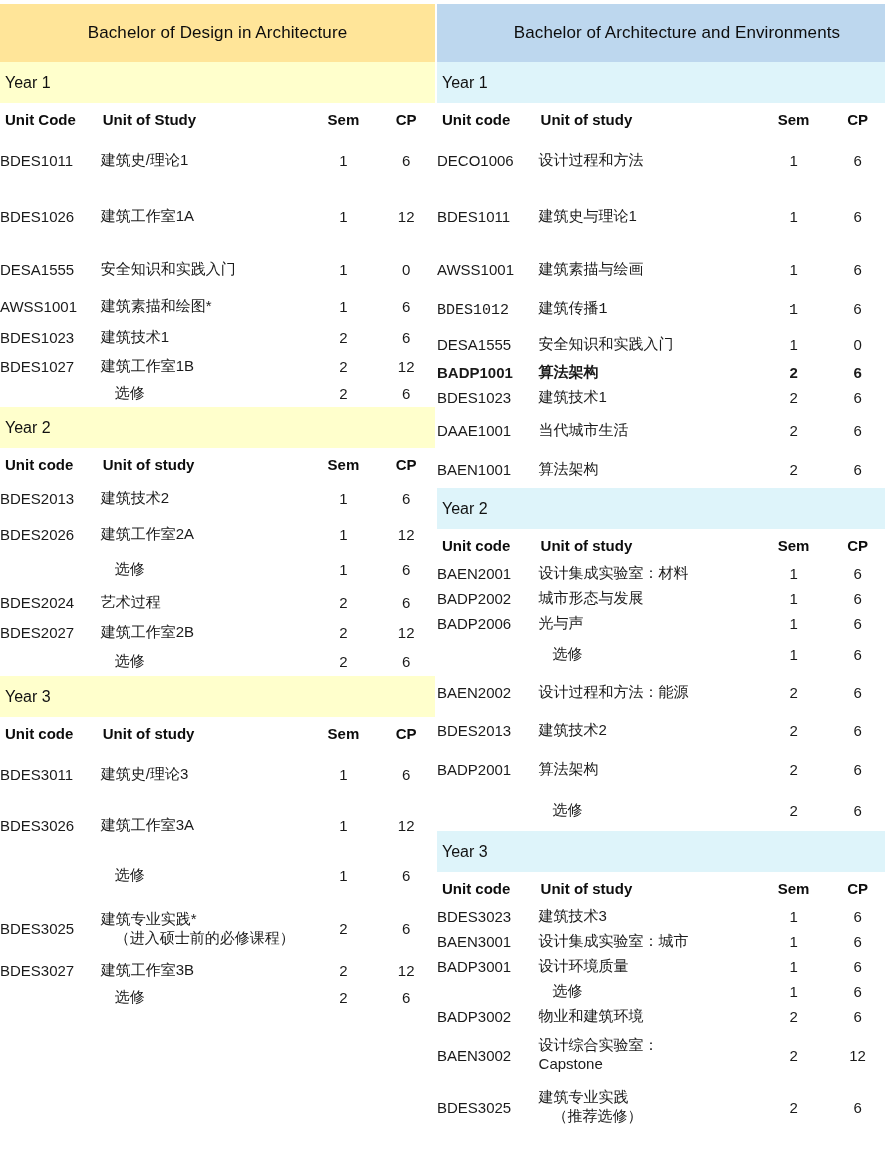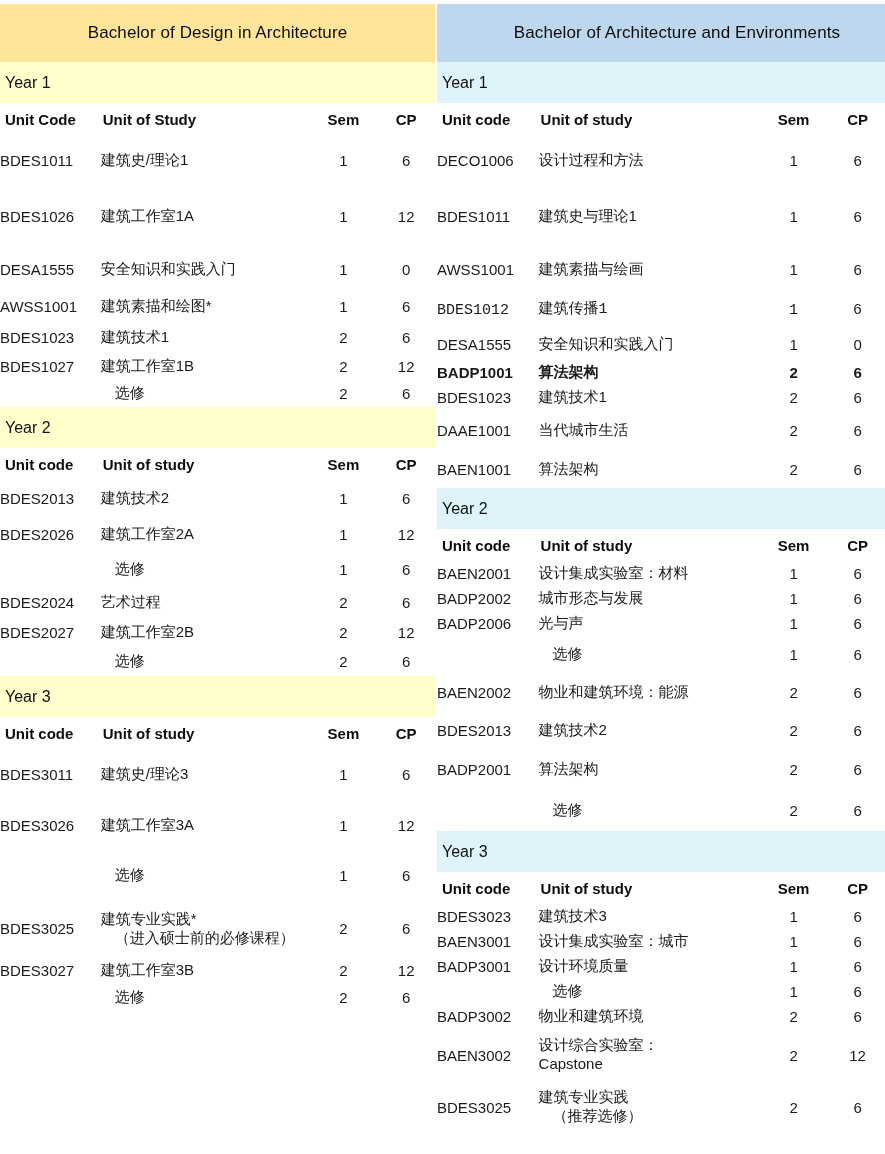--- a/index.html
+++ b/index.html
@@ -393,21 +393,21 @@
             <td class="cp">6</td>
           </tr>
           <tr style="height: 36px;">
             <td class="code"></td>
             <td class="name"><span class="indent">选修</span></td>
             <td class="sem">1</td>
             <td class="cp">6</td>
           </tr>
           <tr style="height: 40px;">
             <td class="code">BAEN2002</td>
-            <td class="name"><span>物业和建筑环境：能源</span></td>
+            <td class="name"><span>设计过程和方法：能源</span></td>
             <td class="sem">2</td>
             <td class="cp">6</td>
           </tr>
           <tr style="height: 37px;">
             <td class="code">BDES2013</td>
             <td class="name"><span>建筑技术2</span></td>
             <td class="sem">2</td>
             <td class="cp">6</td>
           </tr>
           <tr style="height: 40px;">

